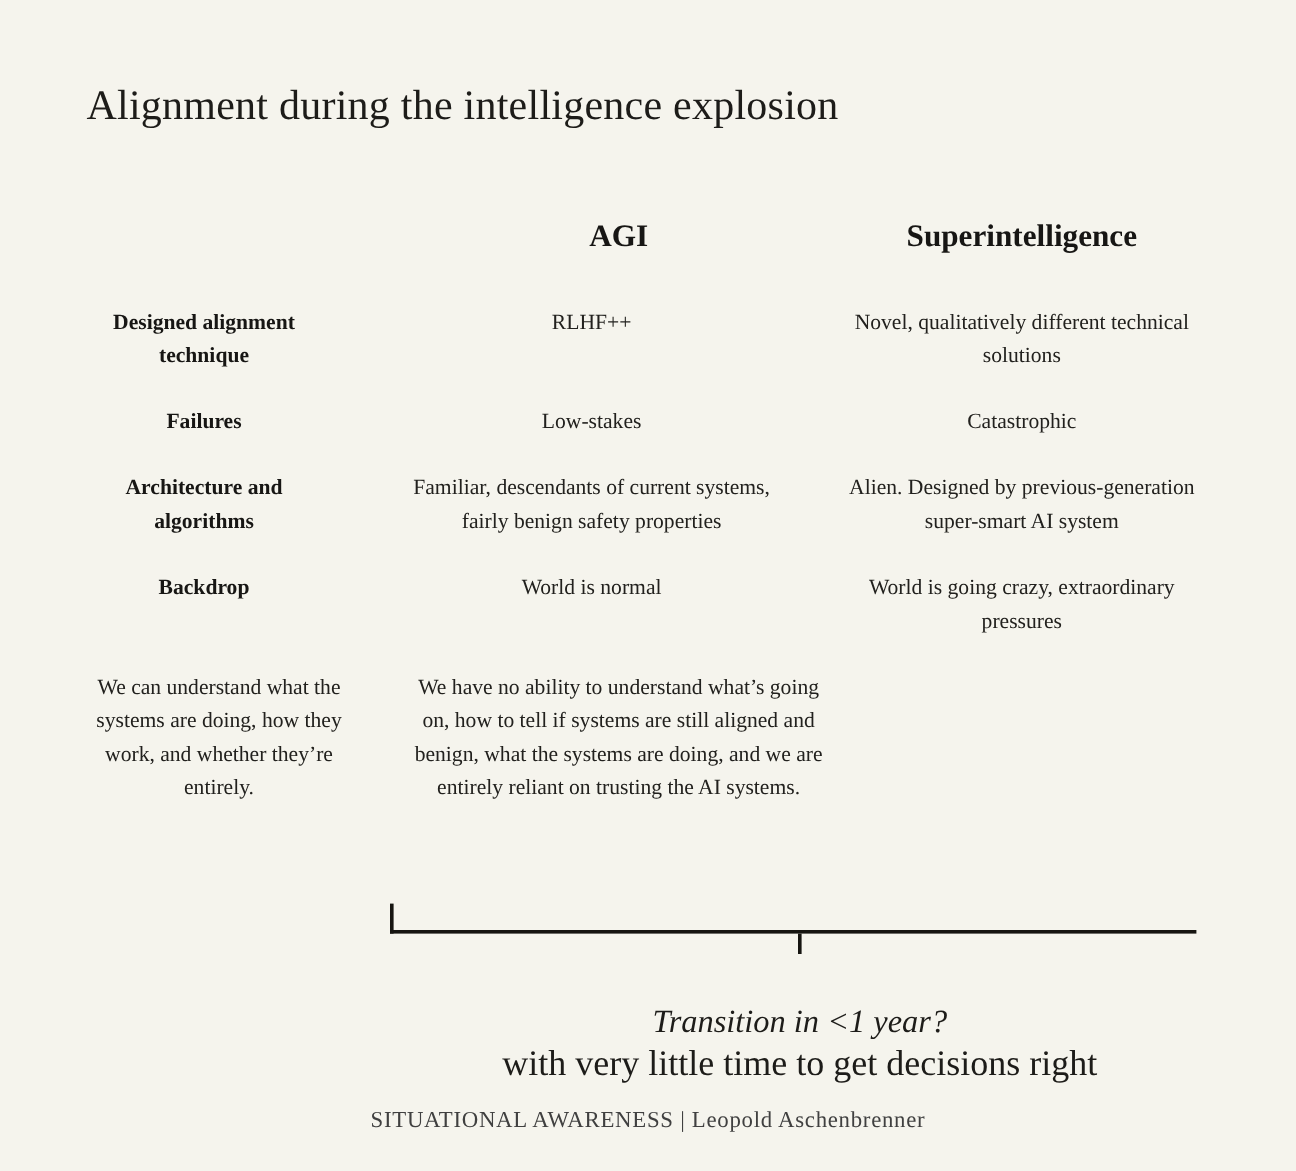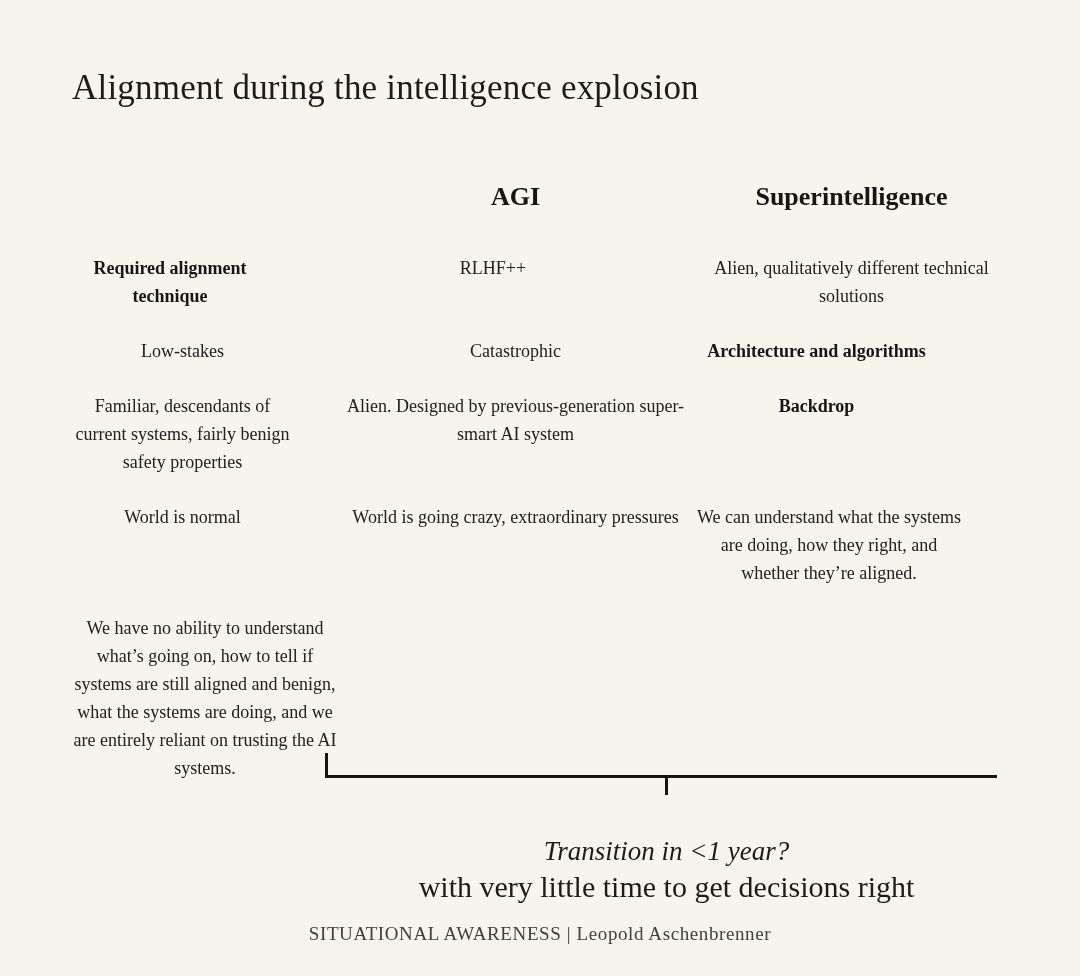--- a/index.html
+++ b/index.html
@@ -139,36 +139,37 @@
 <div class="page">
 
   <div class="title">Alignment during the intelligence explosion</div>
 
   <div class="table">
 
     <div class="header-cell"></div>
     <div class="header-cell">AGI</div>
     <div class="header-cell">Superintelligence</div>
 
-    <div class="label-cell">Required alignment technique</div>
+    <div class="label-cell">Designed alignment technique</div>
     <div class="value-cell">RLHF++</div>
-    <div class="value-cell last">Alien, qualitatively different technical solutions</div>
+    <div class="value-cell last">Novel, qualitatively different technical solutions</div>
 
+    <div class="label-cell">Failures</div>
     <div class="value-cell">Low-stakes</div>
     <div class="value-cell last">Catastrophic</div>
 
     <div class="label-cell">Architecture and algorithms</div>
     <div class="value-cell">Familiar, descendants of current systems, fairly benign safety properties</div>
     <div class="value-cell last">Alien. Designed by previous-generation super-smart AI system</div>
 
     <div class="label-cell">Backdrop</div>
     <div class="value-cell">World is normal</div>
     <div class="value-cell last">World is going crazy, extraordinary pressures</div>
 
-    <div class="value-cell">We can understand what the systems are doing, how they right, and whether they’re aligned.</div>
+    <div class="value-cell">We can understand what the systems are doing, how they work, and whether they’re entirely.</div>
     <div class="value-cell last">We have no ability to understand what’s going on, how to tell if systems are still aligned and benign, what the systems are doing, and we are entirely reliant on trusting the AI systems.</div>
   </div>
 
   <div class="bracket">
     <div class="tick-left"></div>
     <div class="bar"></div>
     <div class="tick-right"></div>
     <div class="tick-center"></div>
   </div>
 

